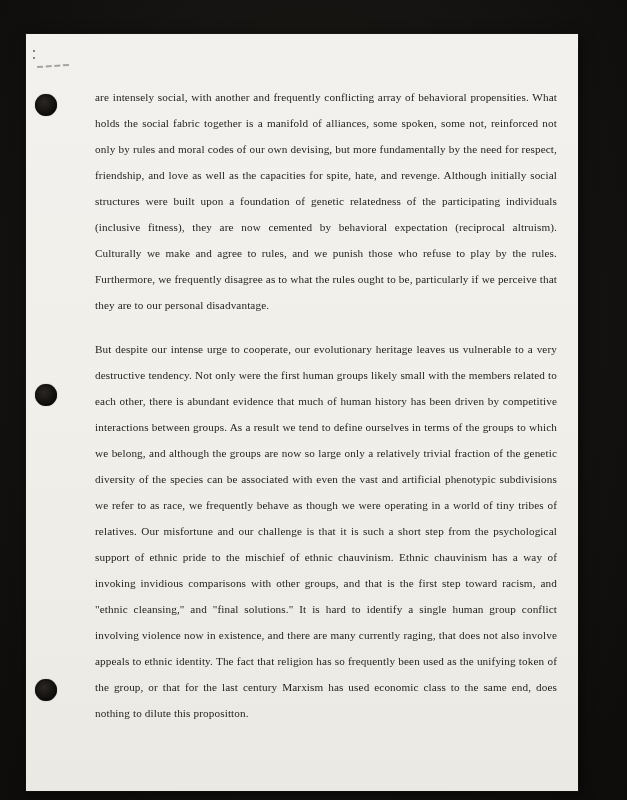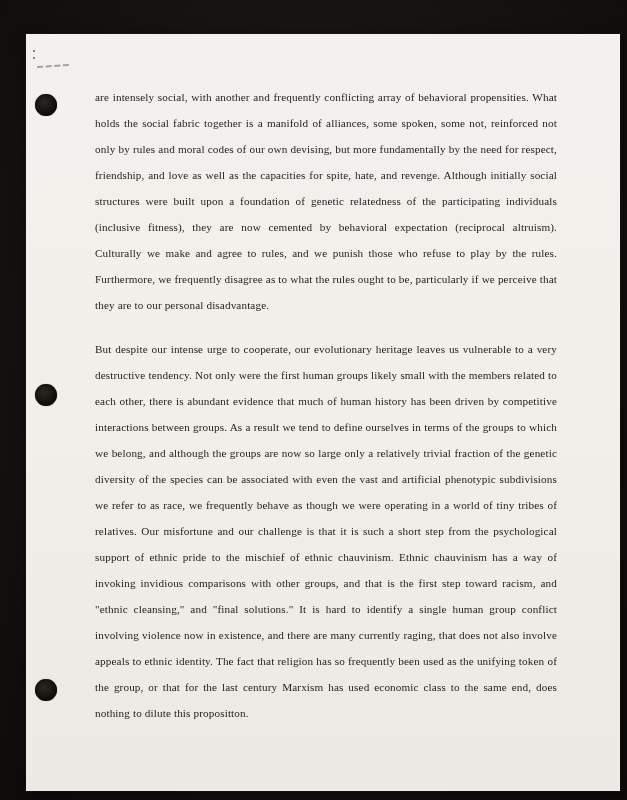--- a/index.html
+++ b/index.html
@@ -17,21 +17,21 @@
   .scan-bg {
     position: absolute;
     inset: 0;
     background: radial-gradient(ellipse at 50% 40%, #1e1b17 0%, #151311 55%, #0d0c0a 100%);
   }
 
   .paper {
     position: absolute;
     left: 26px;
     top: 34px;
-    width: 594px;
+    width: 552px;
     height: 757px;
     background: linear-gradient(180deg, #f2f1ed 0%, #f0efea 50%, #ebe9e3 100%);
     box-shadow: 2px 3px 12px rgba(0,0,0,0.6), 0 0 0 1px rgba(255,255,255,0.04);
   }
 
   .hole {
     position: absolute;
     left: 9px;
     width: 22px;
     height: 22px;

